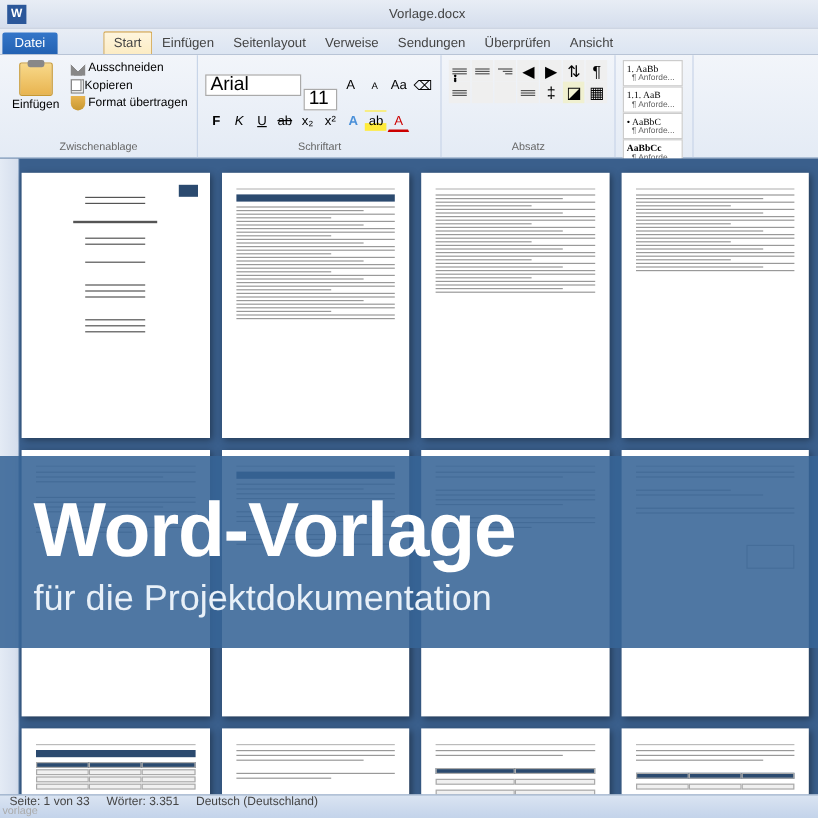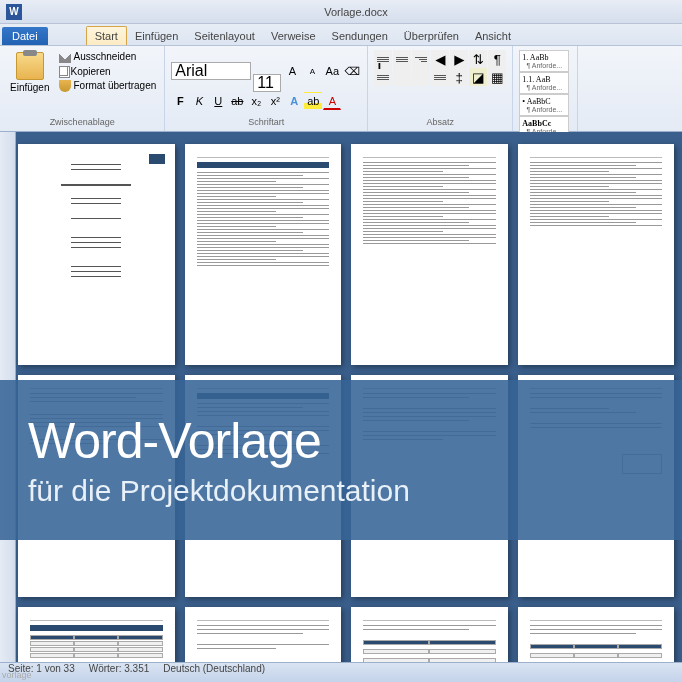--- a/index.html
+++ b/index.html
@@ -70,21 +70,21 @@
     .cover-line.thin { height: 1px; width: 50px; }
     .page-table-row { display: flex; height: 5px; margin-bottom: 1px; }
     .page-table-cell { flex: 1; border: 0.5px solid #aaa; background: #f0f0f0; }
     .page-table-cell.header { background: #2b4a6f; }
     
     
     .statusbar { height: 20px; background: linear-gradient(#dae4f2, #c3d3ea); border-top: 1px solid #9ab0cc; display: flex; padding: 0 8px; font-size: 10px; color: #444; gap: 14px; position: absolute; bottom: 0; left: 0; right: 0; }
     
     
     .overlay { position: absolute; top: 380px; left: 0; right: 0; height: 160px; background: rgba(55, 100, 150, 0.88); display: flex; flex-direction: column; justify-content: center; padding-left: 28px; }
-    .overlay-title { color: #fff; font-size: 50px; font-weight: 400; letter-spacing: -1px; }
+    .overlay-title { color: #fff; font-size: 64px; font-weight: 700; letter-spacing: -1px; }
     .overlay-sub { color: #e8f0f8; font-size: 30px; font-weight: 300; margin-top: 4px; }
     
     .watermark { position: absolute; bottom: 2px; left: 2px; font-size: 9px; color: #aaa; }
   </style>
 </head>
 <body>
 
 <div class="titlebar">
   <div class="word-icon">W</div>
   <div class="titlebar-text">Vorlage.docx</div>

